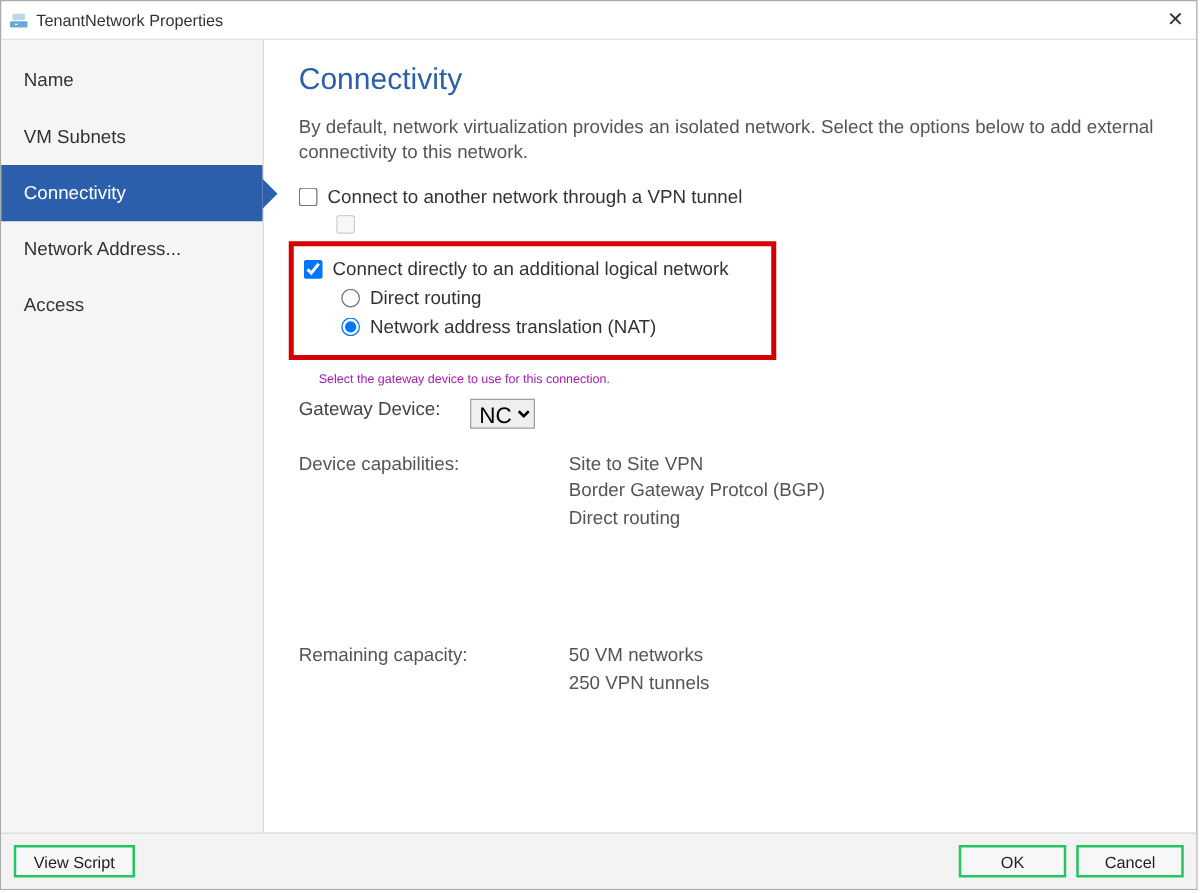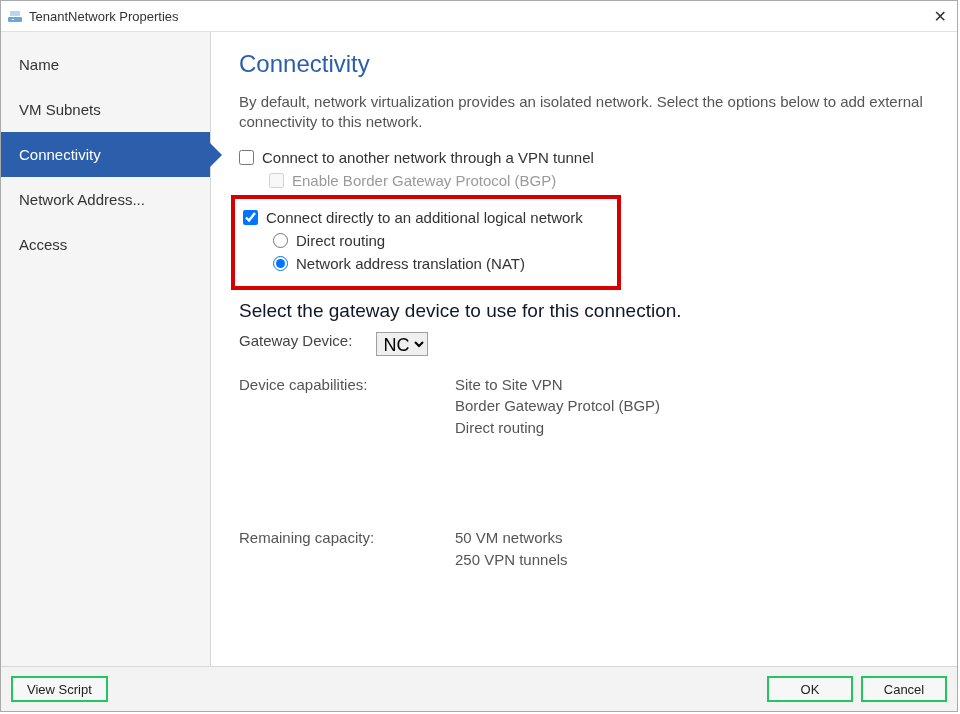--- a/index.html
+++ b/index.html
@@ -115,23 +115,24 @@
   }
   .opt-row.disabled { color: #9a9a9a; }
   .highlight-box {
     border: 4px solid #d60000;
     padding: 4px 24px 8px 8px;
     margin: 6px 0 10px -8px;
     width: 390px;
     box-sizing: border-box;
   }
   .help {
-    font-size: 19px;
-    color: #0f172a;
+    font-size: 10px;
+    color: #a21caf;
     margin-top: 10px;
+    margin-left: 16px;
   }
   .gw-row {
     display: flex;
     align-items: flex-start;
     gap: 24px;
     margin: 10px 0 18px 0;
     font-size: 15px;
   }
   select.gw {
     height: 24px;
@@ -215,21 +216,20 @@
     <div class="content">
       <h1>Connectivity</h1>
       <div class="desc">By default, network virtualization provides an isolated network. Select the options below to add external connectivity to this network.</div>
 
       <div class="opt-row">
         <input type="checkbox" style="">
         <span>Connect to another network through a VPN tunnel</span>
       </div>
       <div class="opt-row sub disabled">
         <input type="checkbox" disabled="" style="">
-        <span>Enable Border Gateway Protocol (BGP)</span>
       </div>
 
       <div class="highlight-box">
         <div class="opt-row">
           <input type="checkbox" checked="" style="">
           <span>Connect directly to an additional logical network</span>
         </div>
         <div class="opt-row sub">
           <input type="radio" name="routing" style="">
           <span>Direct routing</span>

